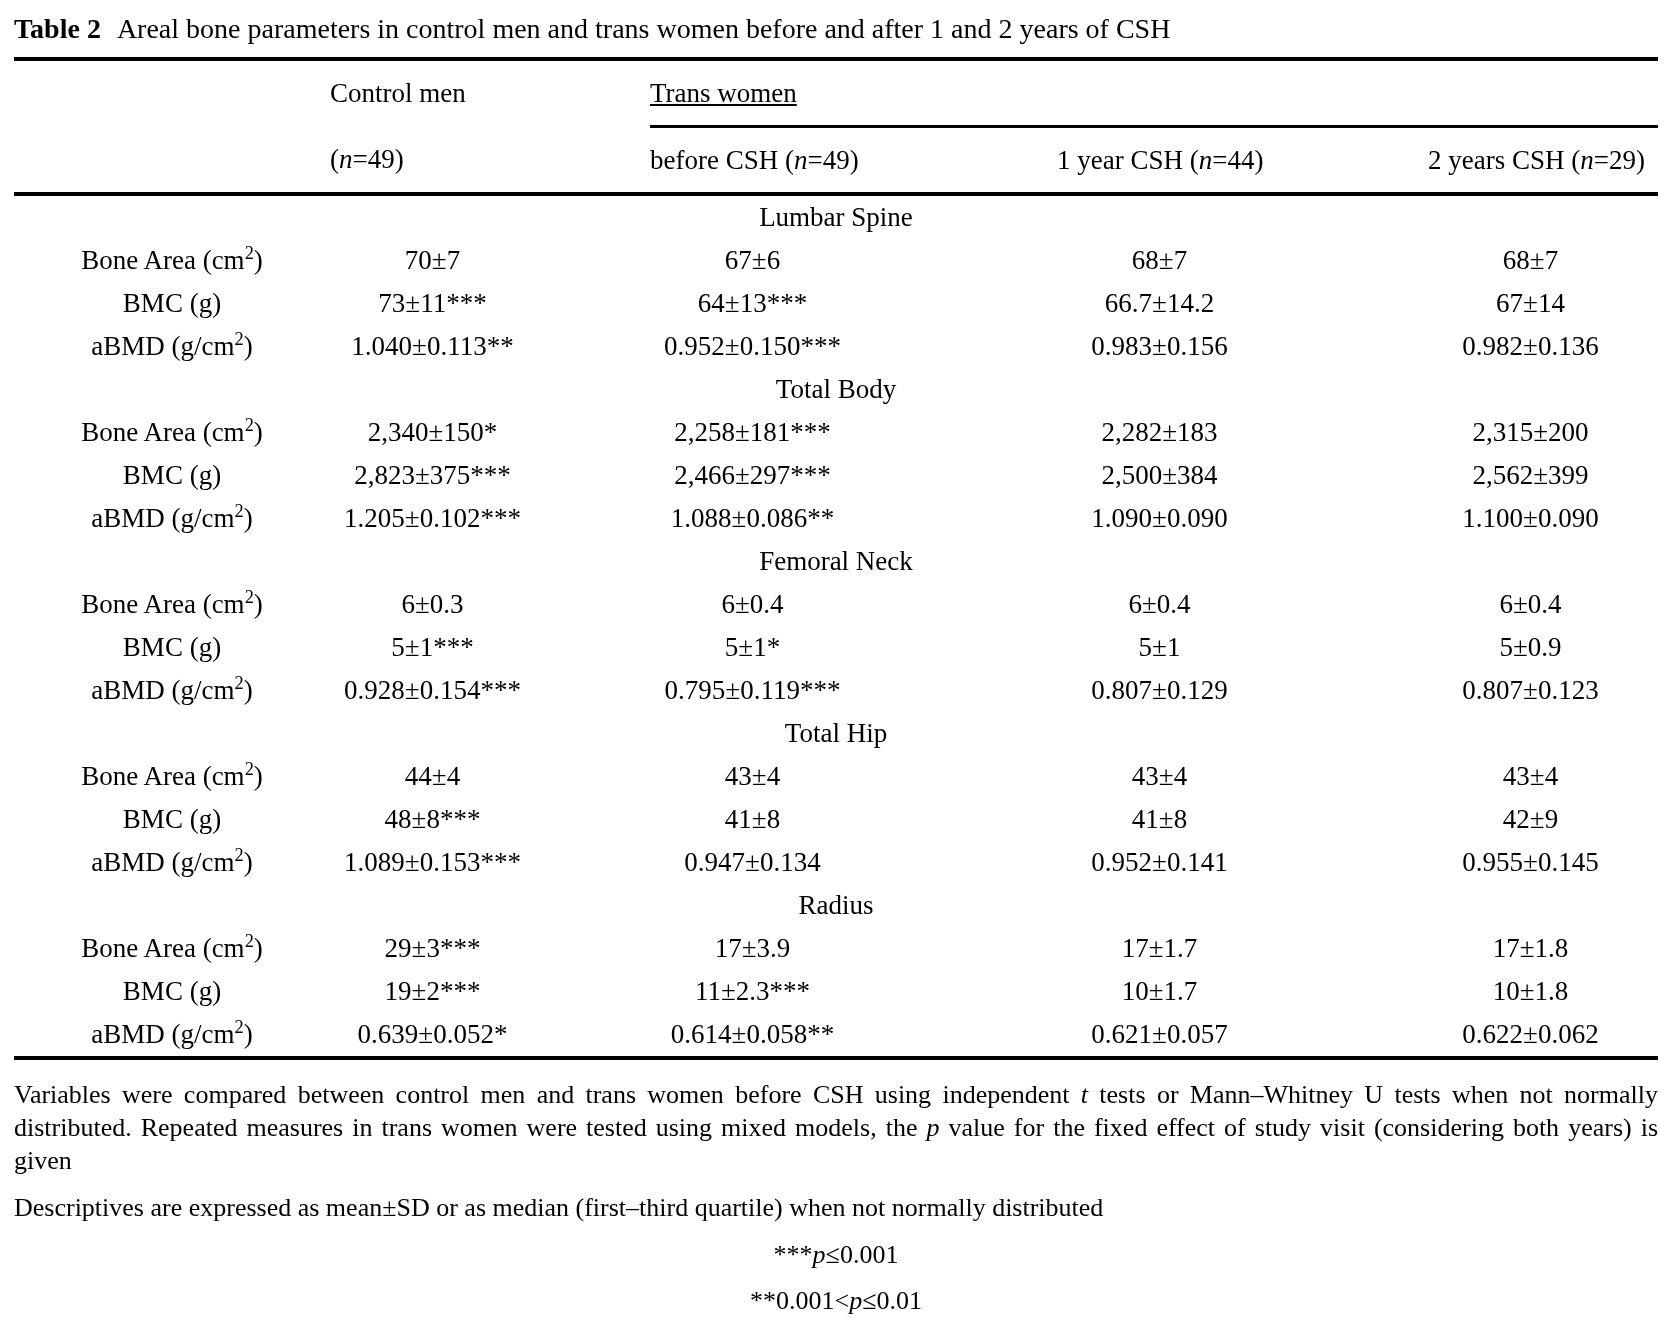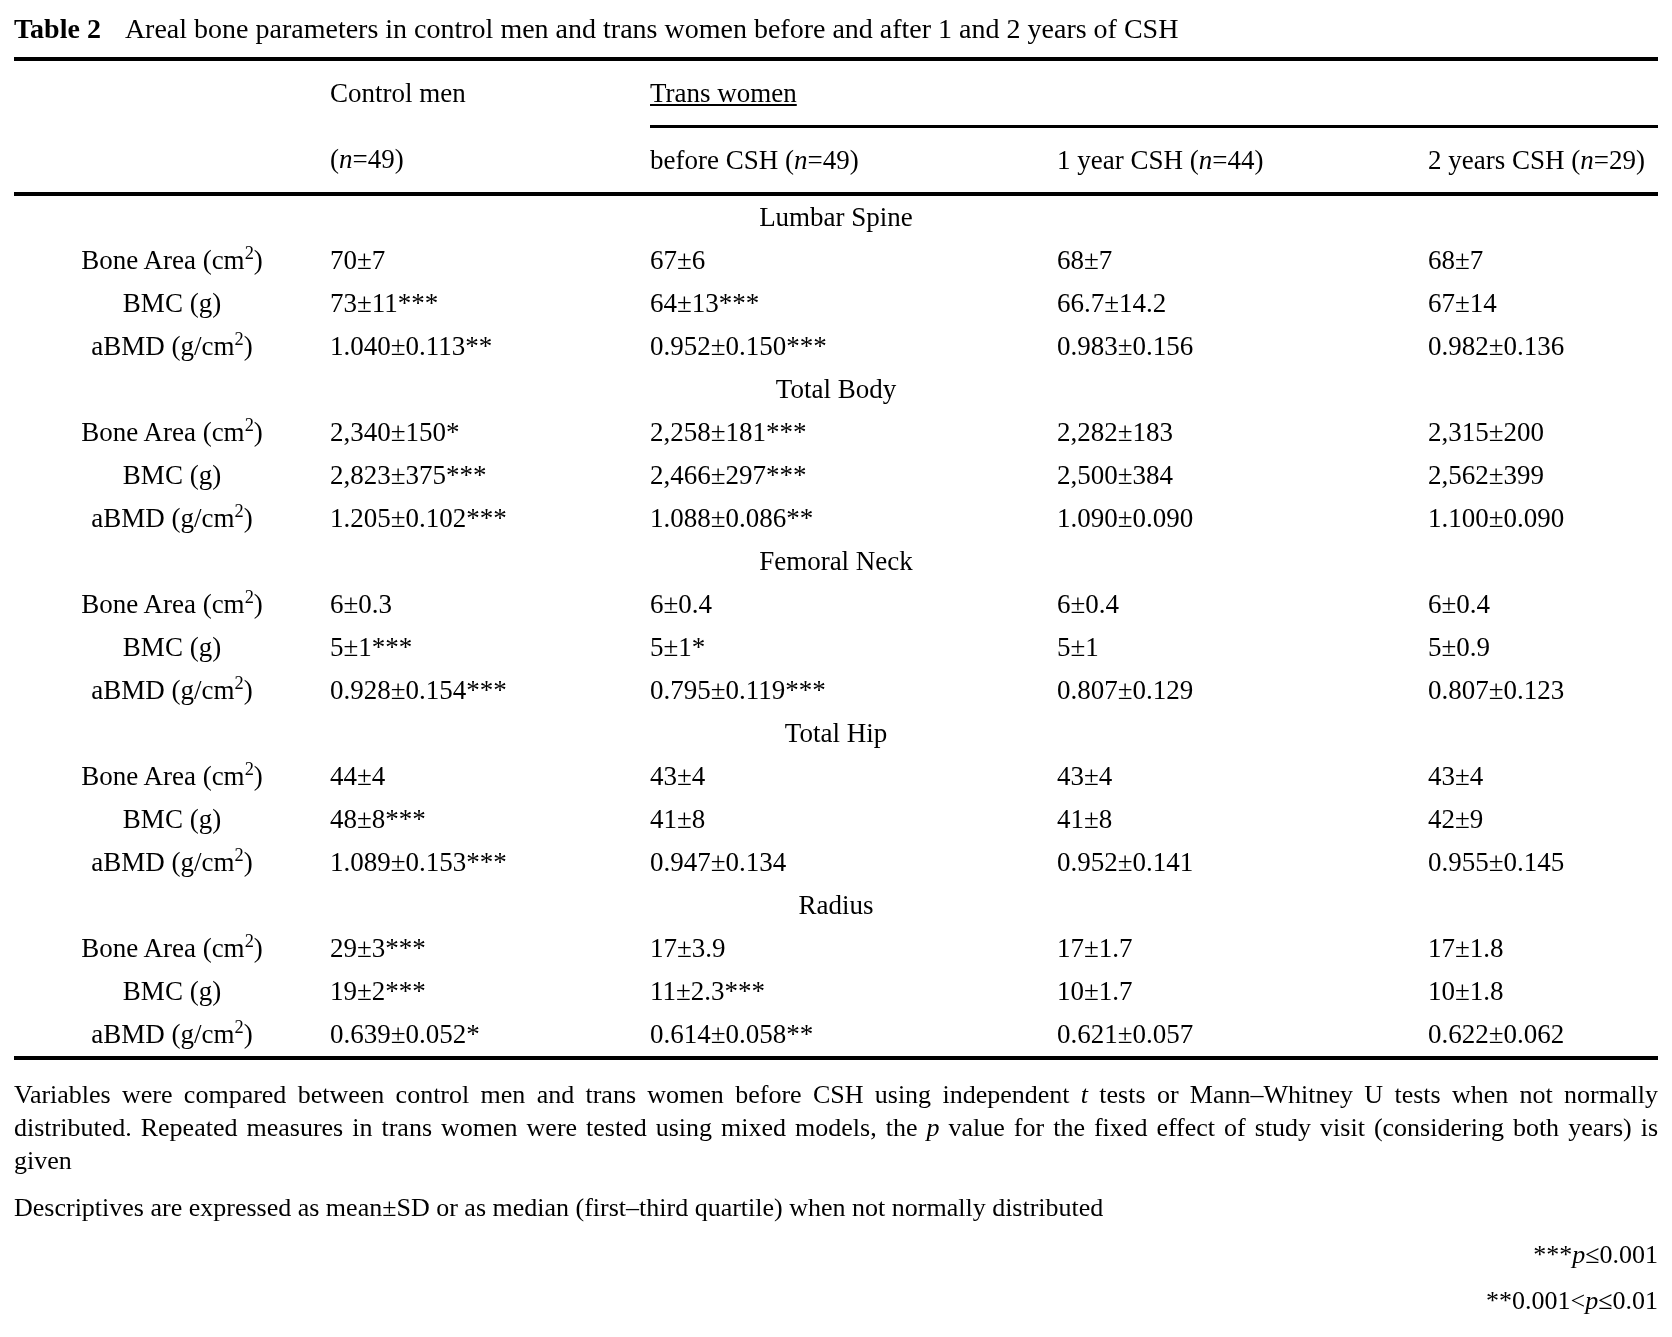--- a/index.html
+++ b/index.html
@@ -16,21 +16,21 @@
   .page {
     padding: 8px 14px 0 14px;
   }
   .caption {
     font-size: 28px;
     line-height: 34px;
     margin: 4px 0 11px 0;
   }
   .caption-label {
     font-weight: bold;
-    margin-right: 24px;
+    margin-right: 16px;
   }
   table.main {
     border-collapse: collapse;
     table-layout: fixed;
     width: 1644px;
   }
   table.main td {
     padding: 0;
     font-size: 27px;
     vertical-align: middle;
@@ -57,39 +57,40 @@
   }
   td.row-label {
     text-align: center;
   }
   td.val {
     text-align: left;
   }
   span.band {
     display: inline-block;
     min-width: 205px;
+    text-align: center;
     white-space: nowrap;
   }
   sup {
     font-size: 68%;
     line-height: 0;
     vertical-align: super;
   }
   .footnotes {
     margin-top: 18px;
     font-size: 26px;
   }
   .footnotes p {
     margin: 0 0 14px 0;
     line-height: 33px;
     text-align: justify;
   }
   .footnotes p.sig {
     margin: 0 0 13px 0;
-    text-align: right;
+    text-align: center;
   }
 </style>
 </head>
 <body>
 
 <div class="page">
 
   <div class="caption">
     <span class="caption-label">Table 2</span><span class="caption-text">Areal bone parameters in control men and trans women before and after 1 and 2 years of CSH</span>
   </div>

